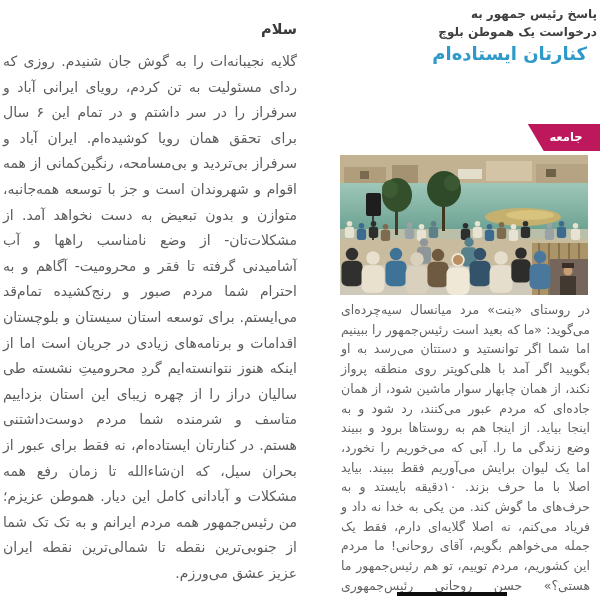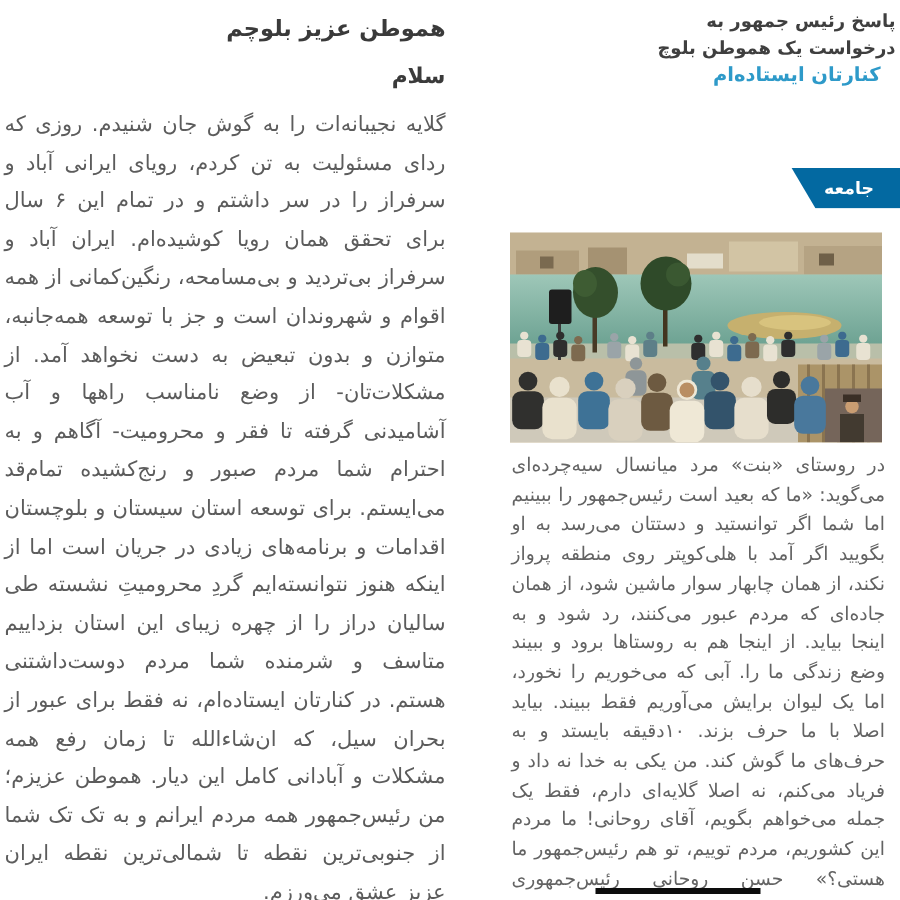--- a/index.html
+++ b/index.html
@@ -24,29 +24,29 @@
     text-align:justify; text-align-last:right;
   }
   
   .kicker {
     position:absolute; top:6px; right:3px; width:170px; direction:rtl;
     font-weight:bold; font-size:12px; line-height:17.5px; color:#3f3f3f;
     text-align:right;
   }
   .headline {
     position:absolute; top:43px; right:13px; direction:rtl;
-    font-weight:bold; font-size:13px; color:#2e9ac9; text-align:center;
+    font-weight:bold; font-size:18px; color:#2e9ac9; text-align:center;
   }
   .lede {
     position:absolute; top:70px; right:67px; width:180px; direction:rtl;
     font-size:10px; line-height:11.9px; color:#9c9c9c; text-align:right;
   }
   .section-badge {
-    position:absolute; top:112px; left:516px; width:84px; height:27px;
-    background:#0369a1;
+    position:absolute; top:124px; left:516px; width:84px; height:27px;
+    background:#be185d;
     clip-path:polygon(14% 0, 100% 0, 100% 100%, 33% 100%);
   }
   .section-badge span {
     display:block; direction:rtl; color:#ffffff; font-weight:bold;
     font-size:11.5px; line-height:27px; text-align:center; padding-left:16px;
   }
   .photo-frame {
     position:absolute; left:340px; top:155px; width:248px; height:140px;
     overflow:hidden; background:#c9bb9e;
   }
@@ -59,21 +59,20 @@
     position:absolute; left:397px; top:592px; width:110px; height:4px;
     background:#0d0d0d;
   }
 </style>
 </head>
 <body>
 
 <div class="page">
 
   <div class="letter">
-    <div class="letter-title">هموطن عزیز بلوچم</div>
     <div class="letter-greeting">سلام</div>
     <div class="letter-body">گلایه نجیبانه‌ات را به گوش جان شنیدم. روزی که ردای مسئولیت به تن کردم، رویای ایرانی آباد و سرفراز را در سر داشتم و در تمام این ۶ سال برای تحقق همان رویا کوشیده‌ام. ایران آباد و سرفراز بی‌تردید و بی‌مسامحه، رنگین‌کمانی از همه اقوام و شهروندان است و جز با توسعه همه‌جانبه، متوازن و بدون تبعیض به دست نخواهد آمد. از مشکلات‌تان- از وضع نامناسب راهها و آب آشامیدنی گرفته تا فقر و محرومیت- آگاهم و به احترام شما مردم صبور و رنج‌کشیده تمام‌قد می‌ایستم. برای توسعه استان سیستان و بلوچستان اقدامات و برنامه‌های زیادی در جریان است اما از اینکه هنوز نتوانسته‌ایم گردِ محرومیتِ نشسته طی سالیان دراز را از چهره زیبای این استان بزداییم متاسف و شرمنده شما مردم دوست‌داشتنی هستم. در کنارتان ایستاده‌ام، نه فقط برای عبور از بحران سیل، که ان‌شاءالله تا زمان رفع همه مشکلات و آبادانی کامل این دیار. هموطن عزیزم؛ من رئیس‌جمهور همه مردم ایرانم و به تک تک شما از جنوبی‌ترین نقطه تا شمالی‌ترین نقطه ایران عزیز عشق می‌ورزم.</div>
 
   </div>
 
   <div class="kicker">پاسخ رئیس جمهور به درخواست یک هموطن بلوچ</div>
 
   <div class="headline">کنارتان ایستاده‌ام</div>
 
 

